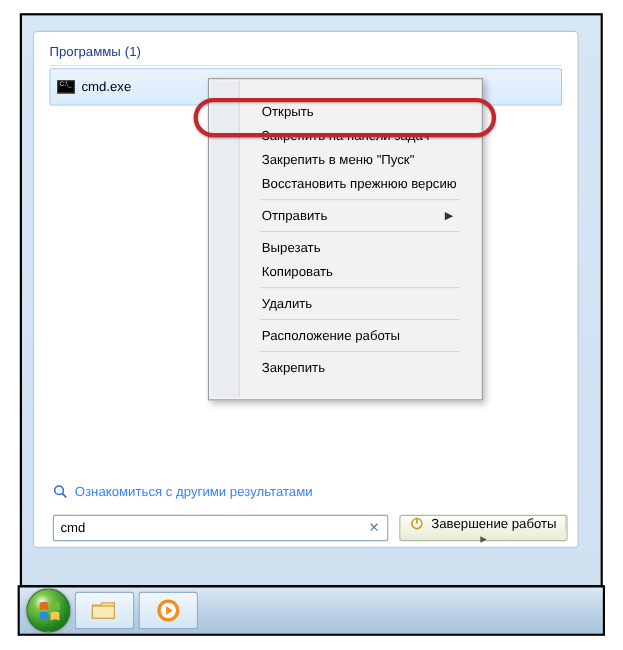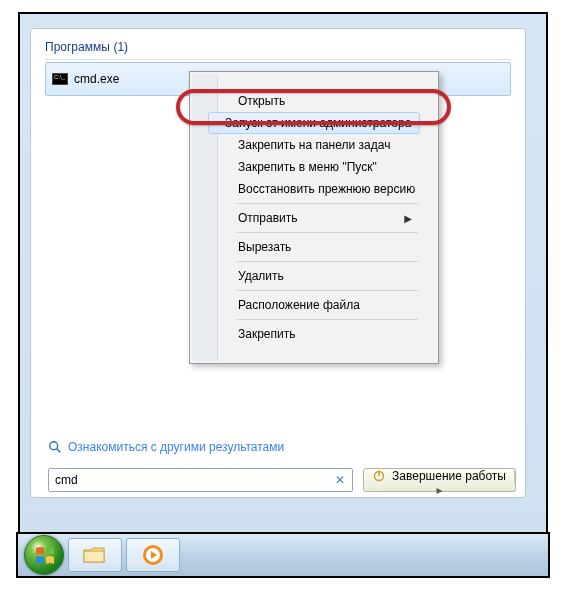--- a/index.html
+++ b/index.html
@@ -58,55 +58,48 @@
     <span>cmd.exe</span>
   </div>
 </div>
 
 <div class="context">
   <div class="gutter"></div>
   <div class="citems">
     <div class="citem">
         <span>Открыть</span>
       </div>
-    <div class="citem hover">
-      <svg class="shield" viewBox="0 0 16 16">
-          <path d="M8 1 L14 3 V8 C14 12 8 15 8 15 C8 15 2 12 2 8 V3 Z" fill="#2d72d9"></path>
-          <path d="M8 1 L14 3 V8 C14 12 8 15 8 15 Z" fill="#f7c94b"></path>
-          <path d="M8 1 L8 15 C8 15 2 12 2 8 V3 Z" fill="#2d72d9"></path>
-          <path d="M8 1 L2 3 V8 L8 8 Z" fill="#4aa3df"></path>
-          <path d="M8 1 L14 3 V8 L8 8 Z" fill="#f7c94b"></path>
-        </svg>
-      <span>Запуск от имени администратора</span>
-    </div>
     <div class="citem">
         <span>Закрепить на панели задач</span>
       </div>
     <div class="citem">
         <span>Закрепить в меню "Пуск"</span>
       </div>
     <div class="citem">
         <span>Восстановить прежнюю версию</span>
       </div>
     <div class="sep"></div>
     <div class="citem">
         <span>Отправить</span>
         <span class="arrow">▶</span>
       </div>
     <div class="sep"></div>
     <div class="citem">
         <span>Вырезать</span>
       </div>
+    <div class="citem">
+        <span>Копировать</span>
+      </div>
     <div class="sep"></div>
     <div class="citem">
         <span>Удалить</span>
       </div>
     <div class="sep"></div>
     <div class="citem">
-        <span>Расположение файла</span>
+        <span>Расположение работы</span>
       </div>
     <div class="sep"></div>
     <div class="citem">
         <span>Закрепить</span>
       </div>
   </div>
 </div>
 
 <div class="ring"></div>
 

